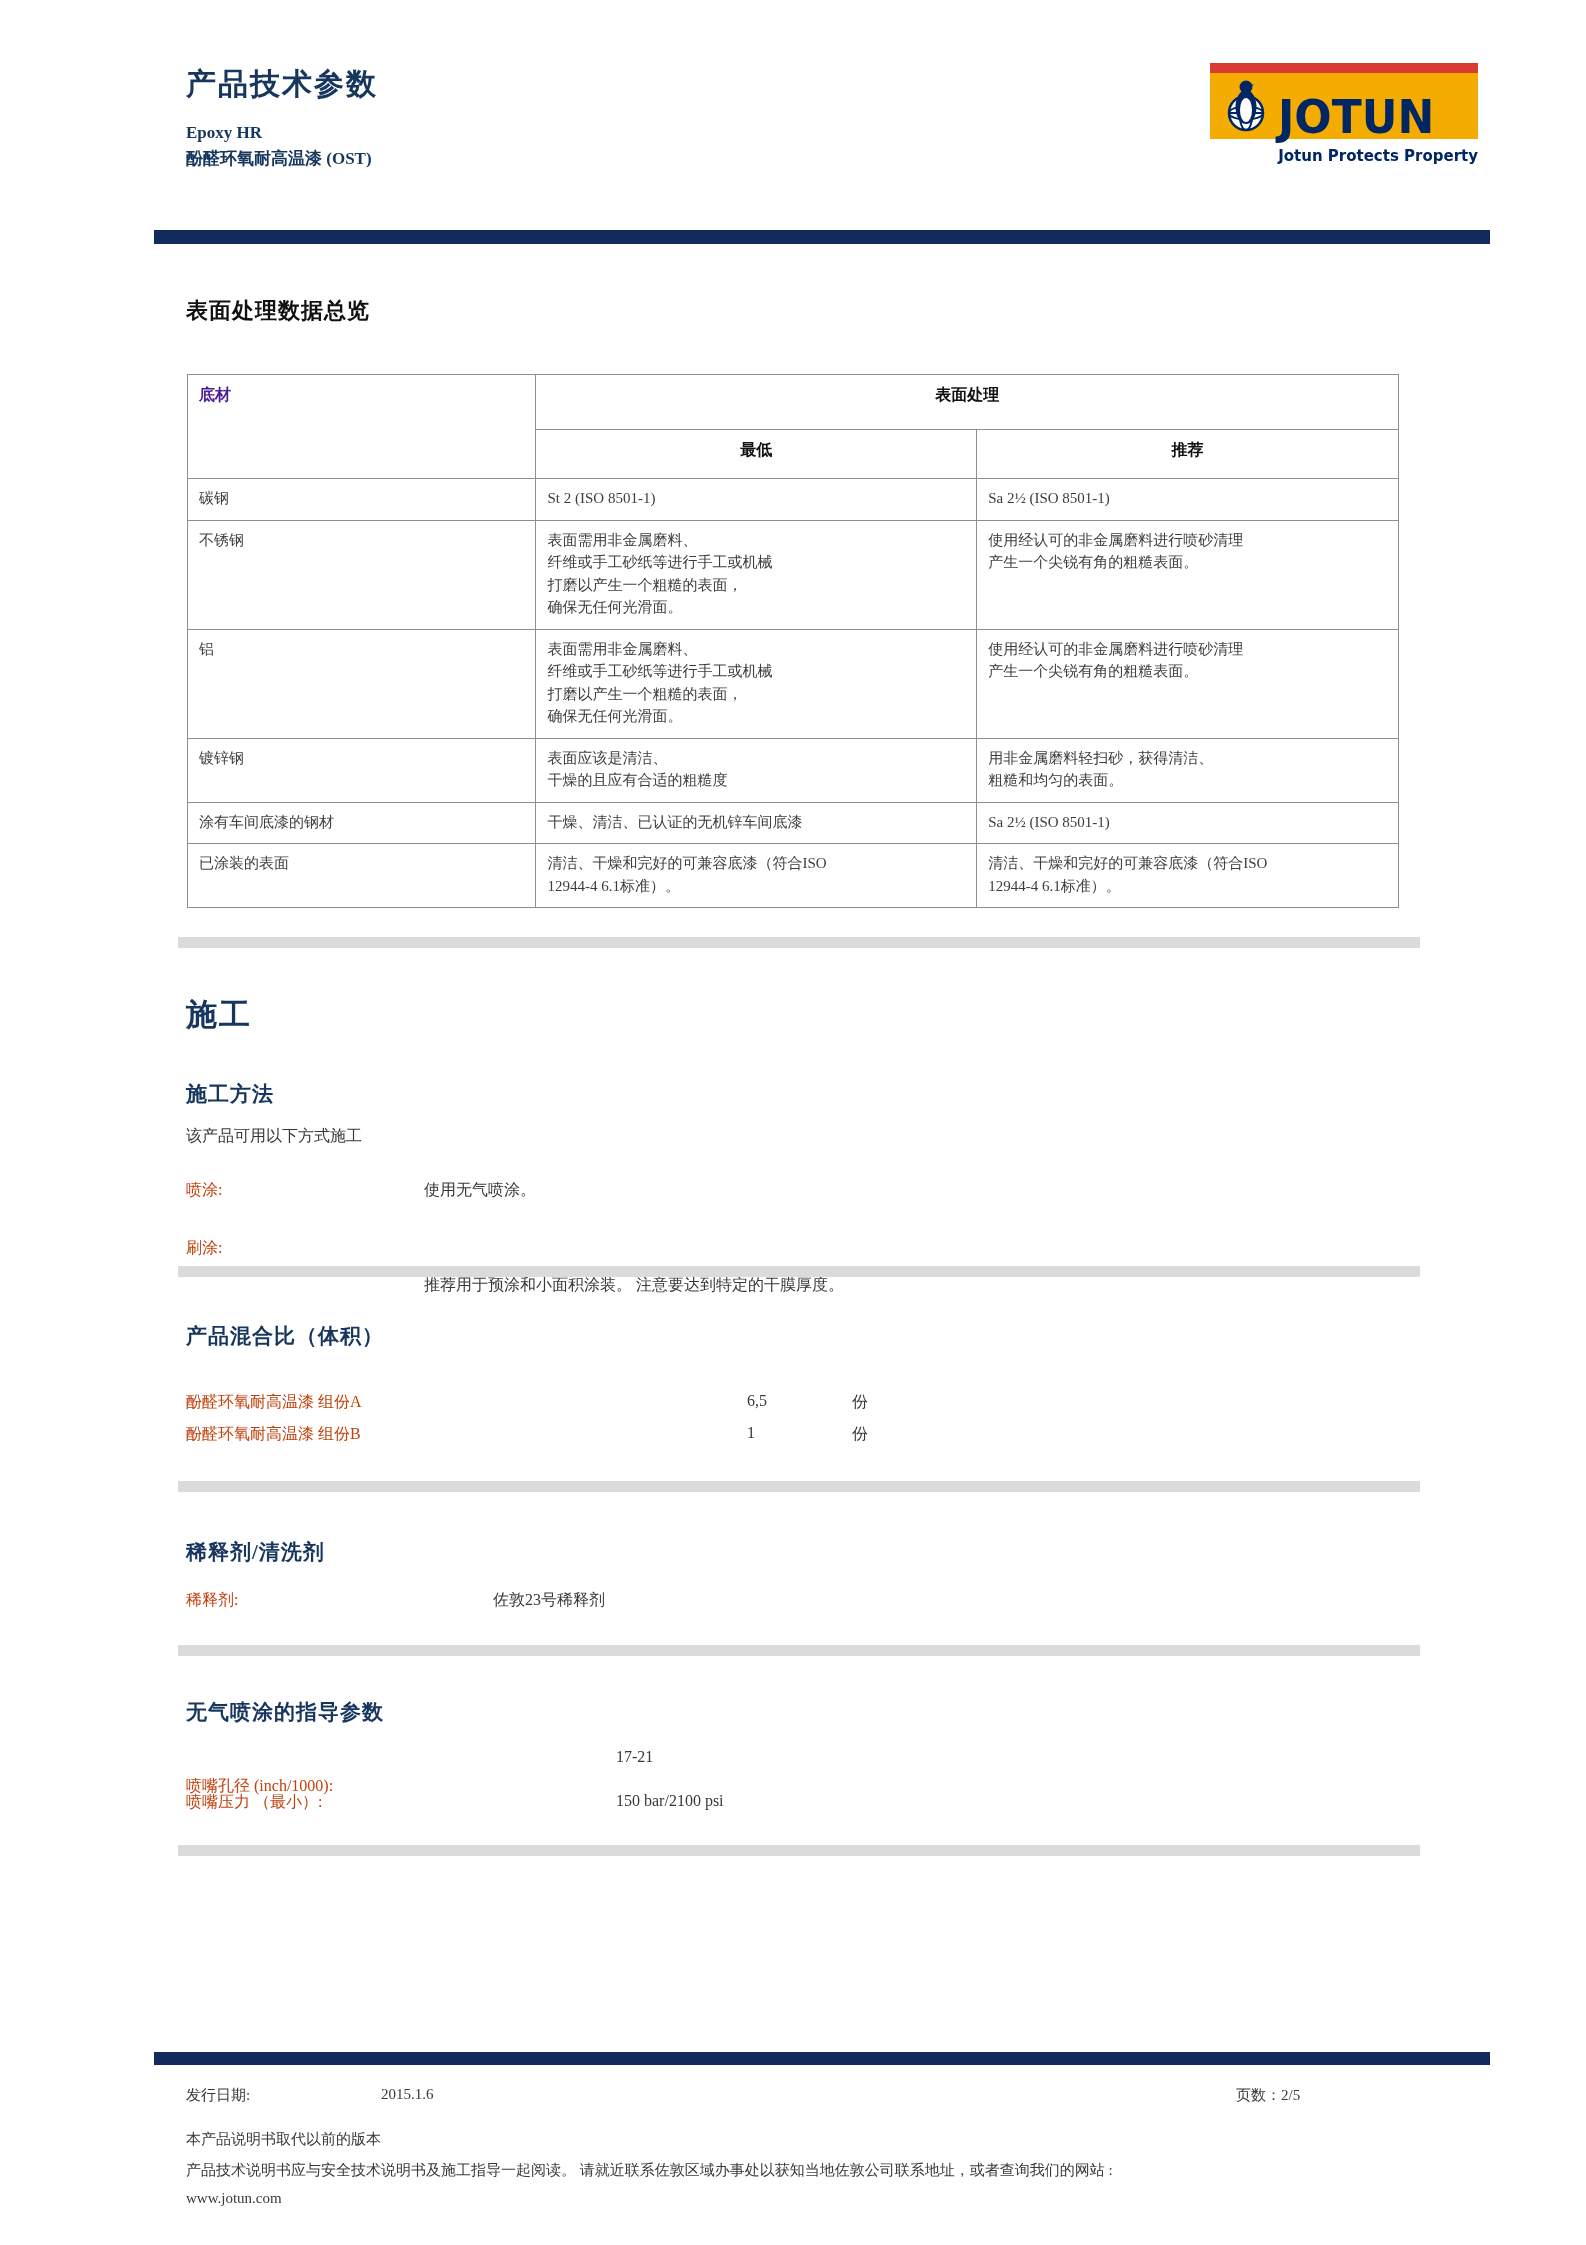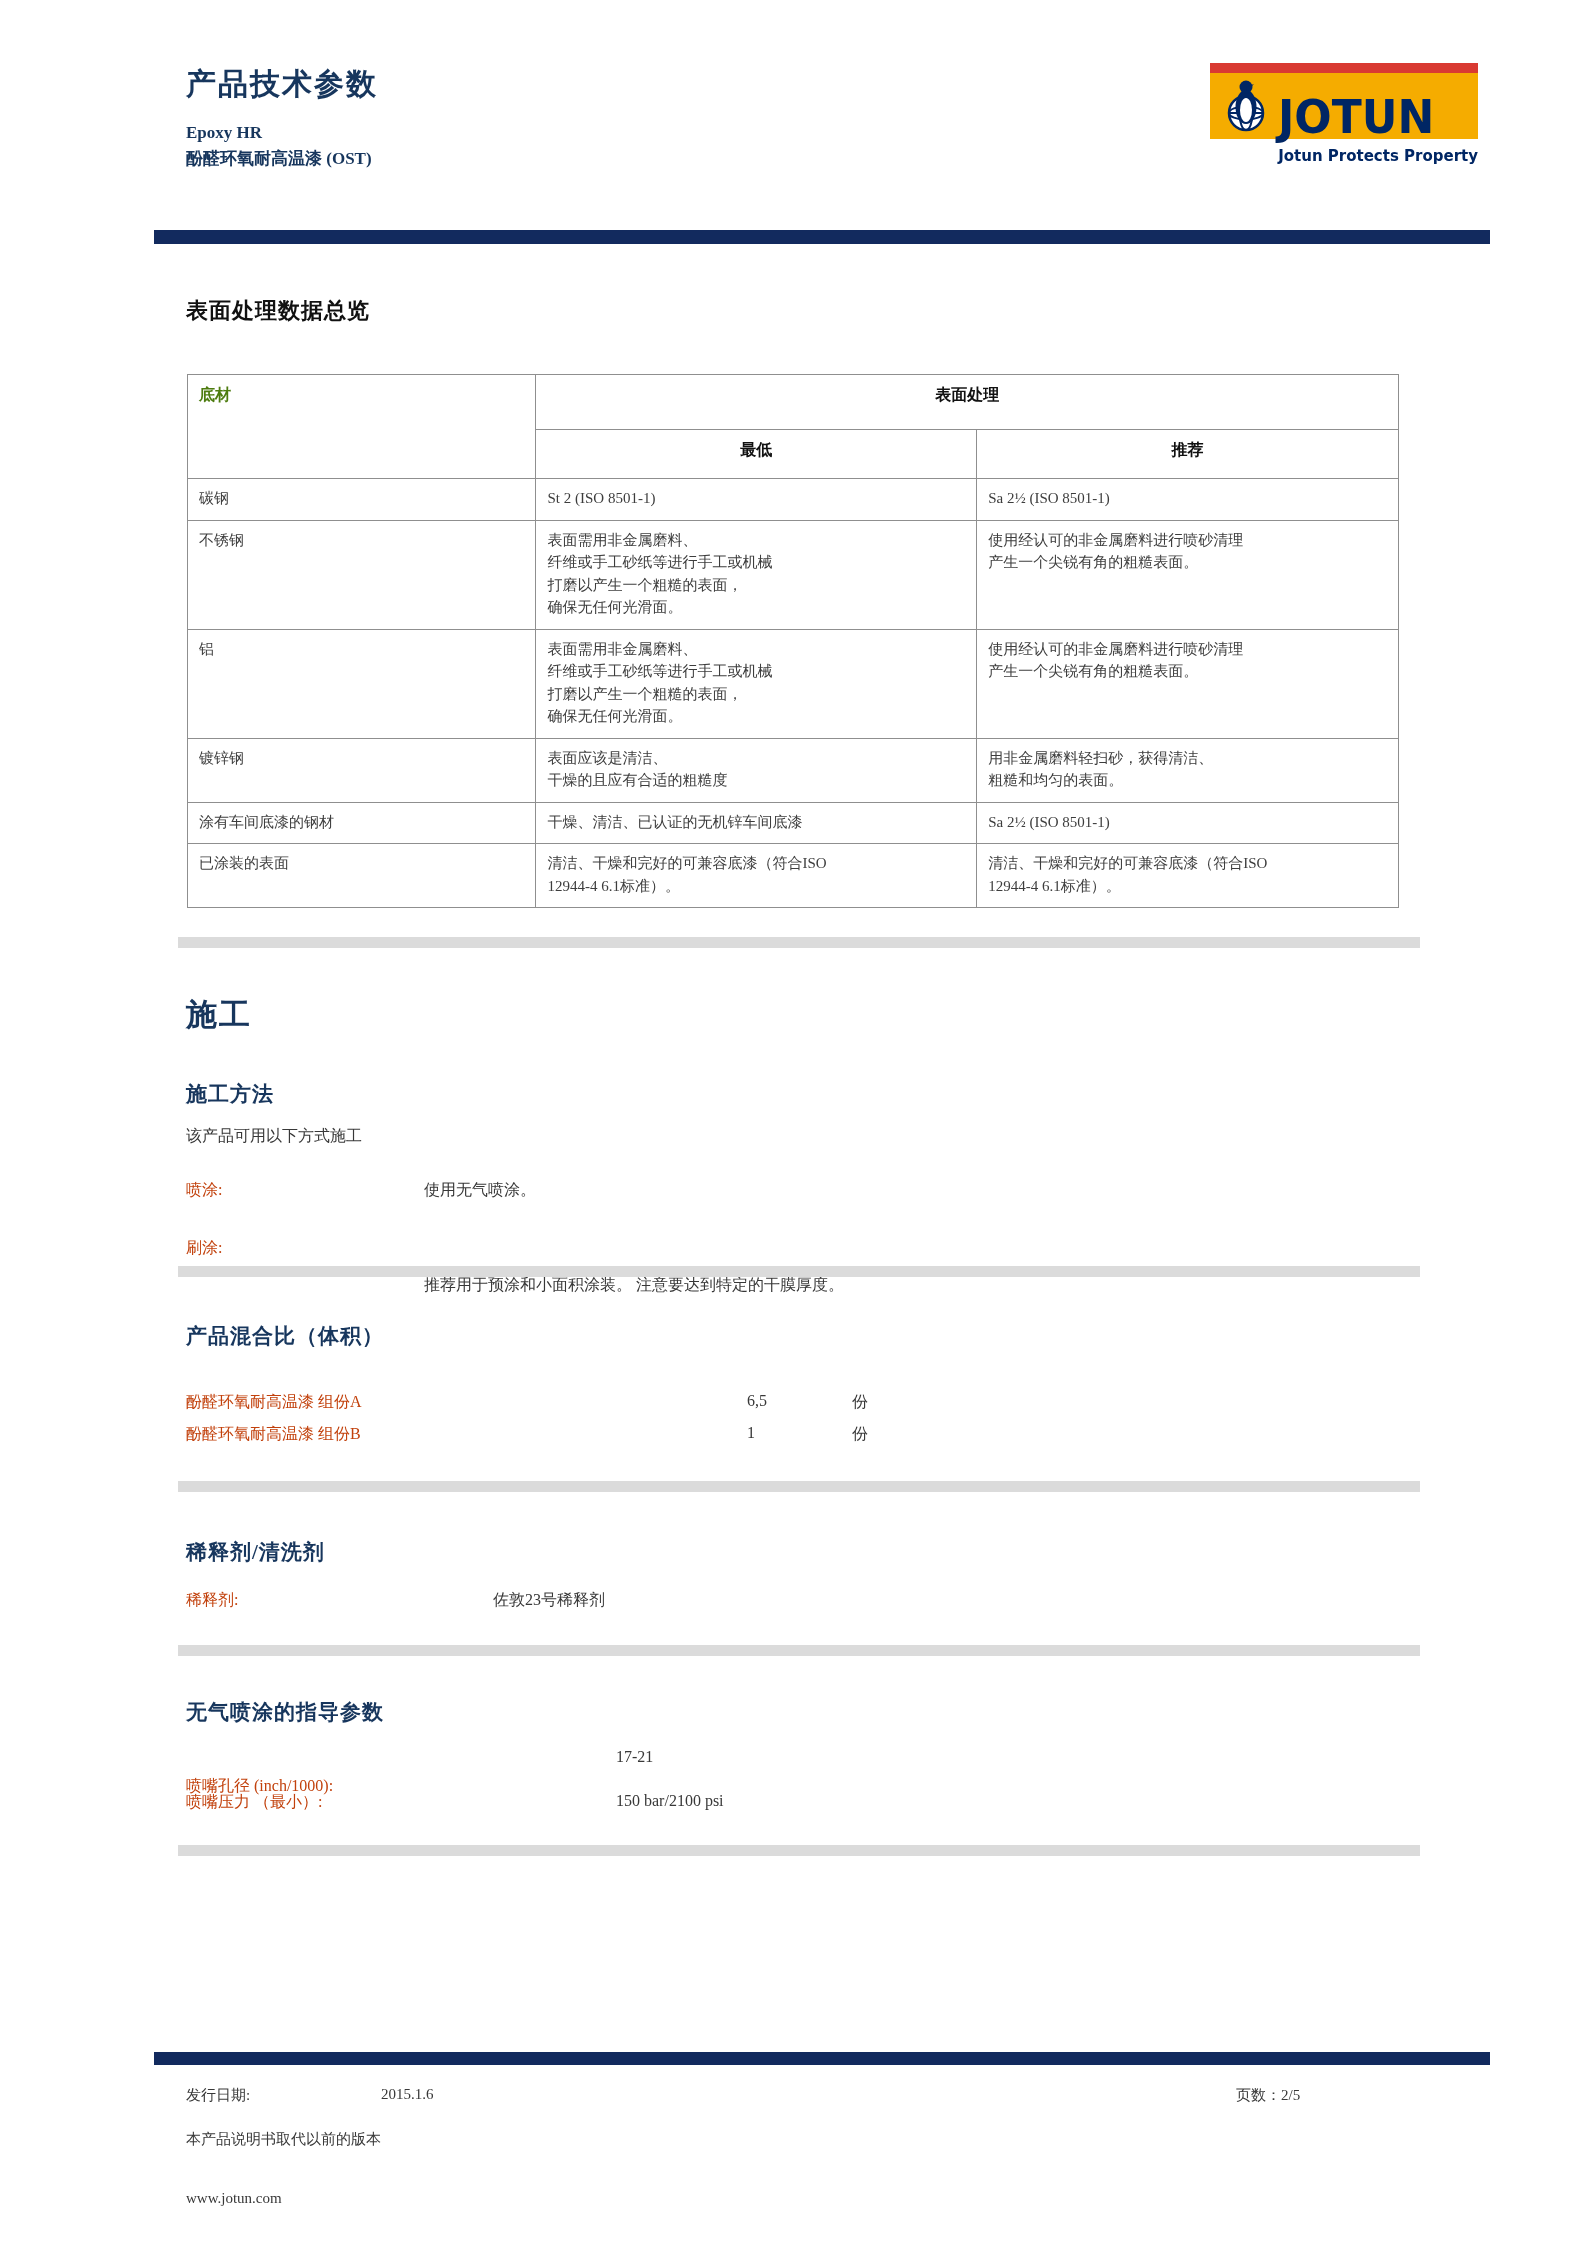--- a/index.html
+++ b/index.html
@@ -65,21 +65,21 @@
     font-size:15px;color:#3d3d3d;
   }
   table.surface td{
     border:1px solid #8f8f8f;
     padding:8px 11px 10px 11px;
     vertical-align:top;
     line-height:1.5;
   }
   td.hdr-substrate{
     width:344px;vertical-align:bottom;
-    font-weight:bold;color:#4d7c0f;font-size:16px;
+    font-weight:bold;color:#4c1d95;font-size:16px;
   }
   td.group-hdr{
     text-align:center;font-weight:bold;color:#111111;font-size:16px;
     height:36px;vertical-align:middle;border-bottom:none;
   }
   td.sub-hdr{
     text-align:center;font-weight:bold;color:#111111;font-size:16px;
     height:30px;vertical-align:middle;border-top:none;
   }
   td.c2{width:440px;}
@@ -224,15 +224,16 @@
 
   <div class="abs bar-gray" style="top:1845px;"></div>
 
   <div class="abs rule-navy rule-footer"></div>
   <div class="abs foot-text" style="left:186px;top:2086px;">发行日期:</div>
   <div class="abs foot-text" style="left:381px;top:2086px;">2015.1.6</div>
   <div class="abs foot-text" style="left:1236px;top:2086px;">
     <span>页数：</span><span>2/5</span>
   </div>
   <div class="abs foot-text" style="left:186px;top:2130px;">本产品说明书取代以前的版本</div>
+  <div class="abs foot-text" style="left:186px;top:2161px;width:1240px;">产品技术说明书应与安全技术说明书及施工指导一起阅读。 请就近联系佐敦区域办事处以获知当地佐敦公司联系地址，或者查询我们的网站 :</div>
   <div class="abs foot-text" style="left:186px;top:2190px;">www.jotun.com</div>
 
 </div>
 
 </body></html>

